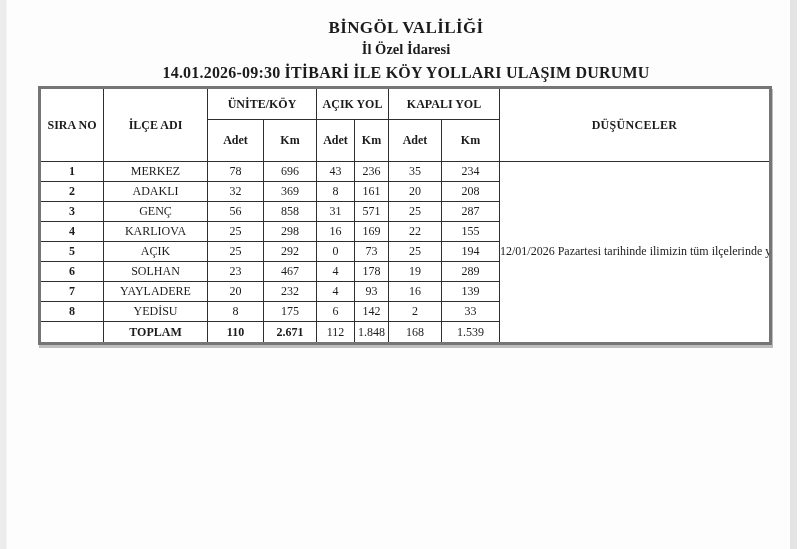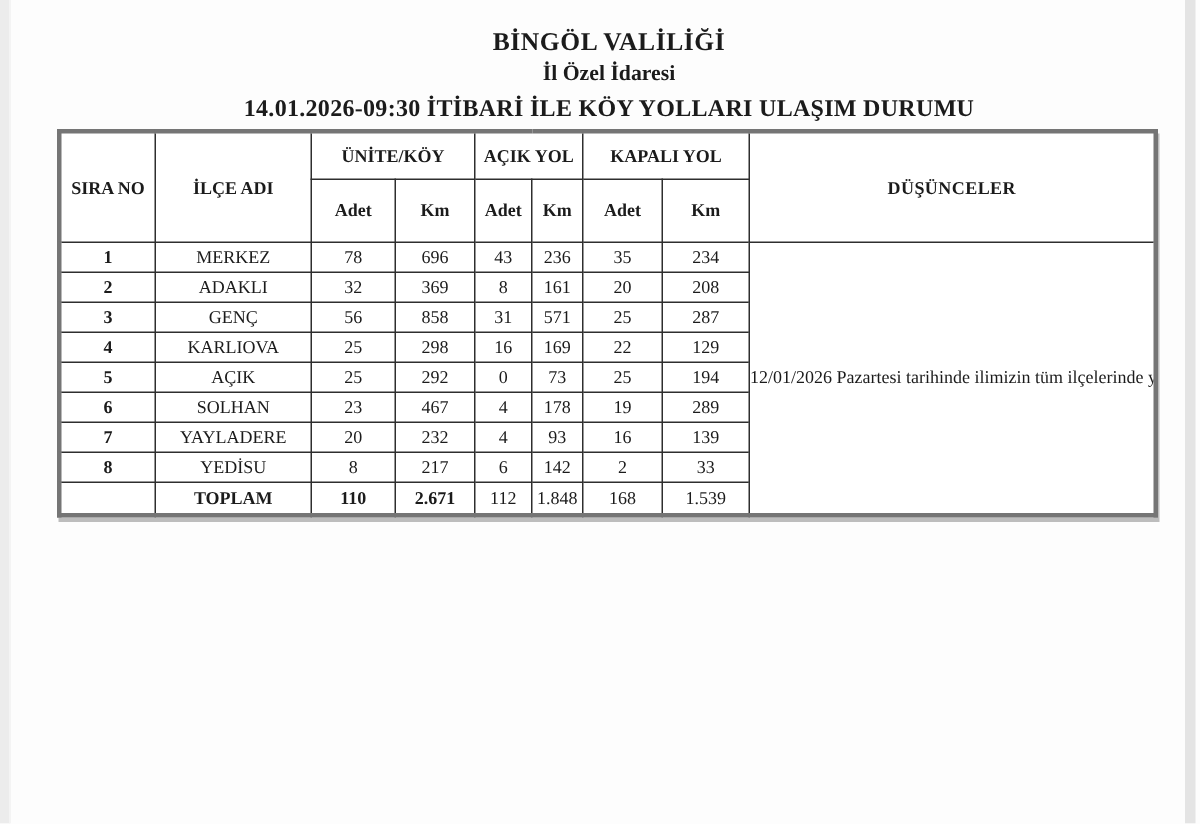--- a/index.html
+++ b/index.html
@@ -137,21 +137,21 @@
       <td>287</td>
     </tr>
     <tr>
       <td class="sira">4</td>
       <td class="ilce">KARLIOVA</td>
       <td>25</td>
       <td>298</td>
       <td>16</td>
       <td>169</td>
       <td>22</td>
-      <td>129</td>
+      <td>155</td>
     </tr>
     <tr>
       <td class="sira">5</td>
       <td class="ilce">AÇIK</td>
       <td>25</td>
       <td>292</td>
       <td>0</td>
       <td>73</td>
       <td>25</td>
       <td>194</td>
@@ -173,21 +173,21 @@
       <td>232</td>
       <td>4</td>
       <td>93</td>
       <td>16</td>
       <td>139</td>
     </tr>
     <tr>
       <td class="sira">8</td>
       <td class="ilce">YEDİSU</td>
       <td>8</td>
-      <td>217</td>
+      <td>175</td>
       <td>6</td>
       <td>142</td>
       <td>2</td>
       <td>33</td>
     </tr>
     <tr class="total-row">
       <td class="sira"></td>
       <td class="ilce bold">TOPLAM</td>
       <td class="bold">110</td>
       <td class="bold">2.671</td>

